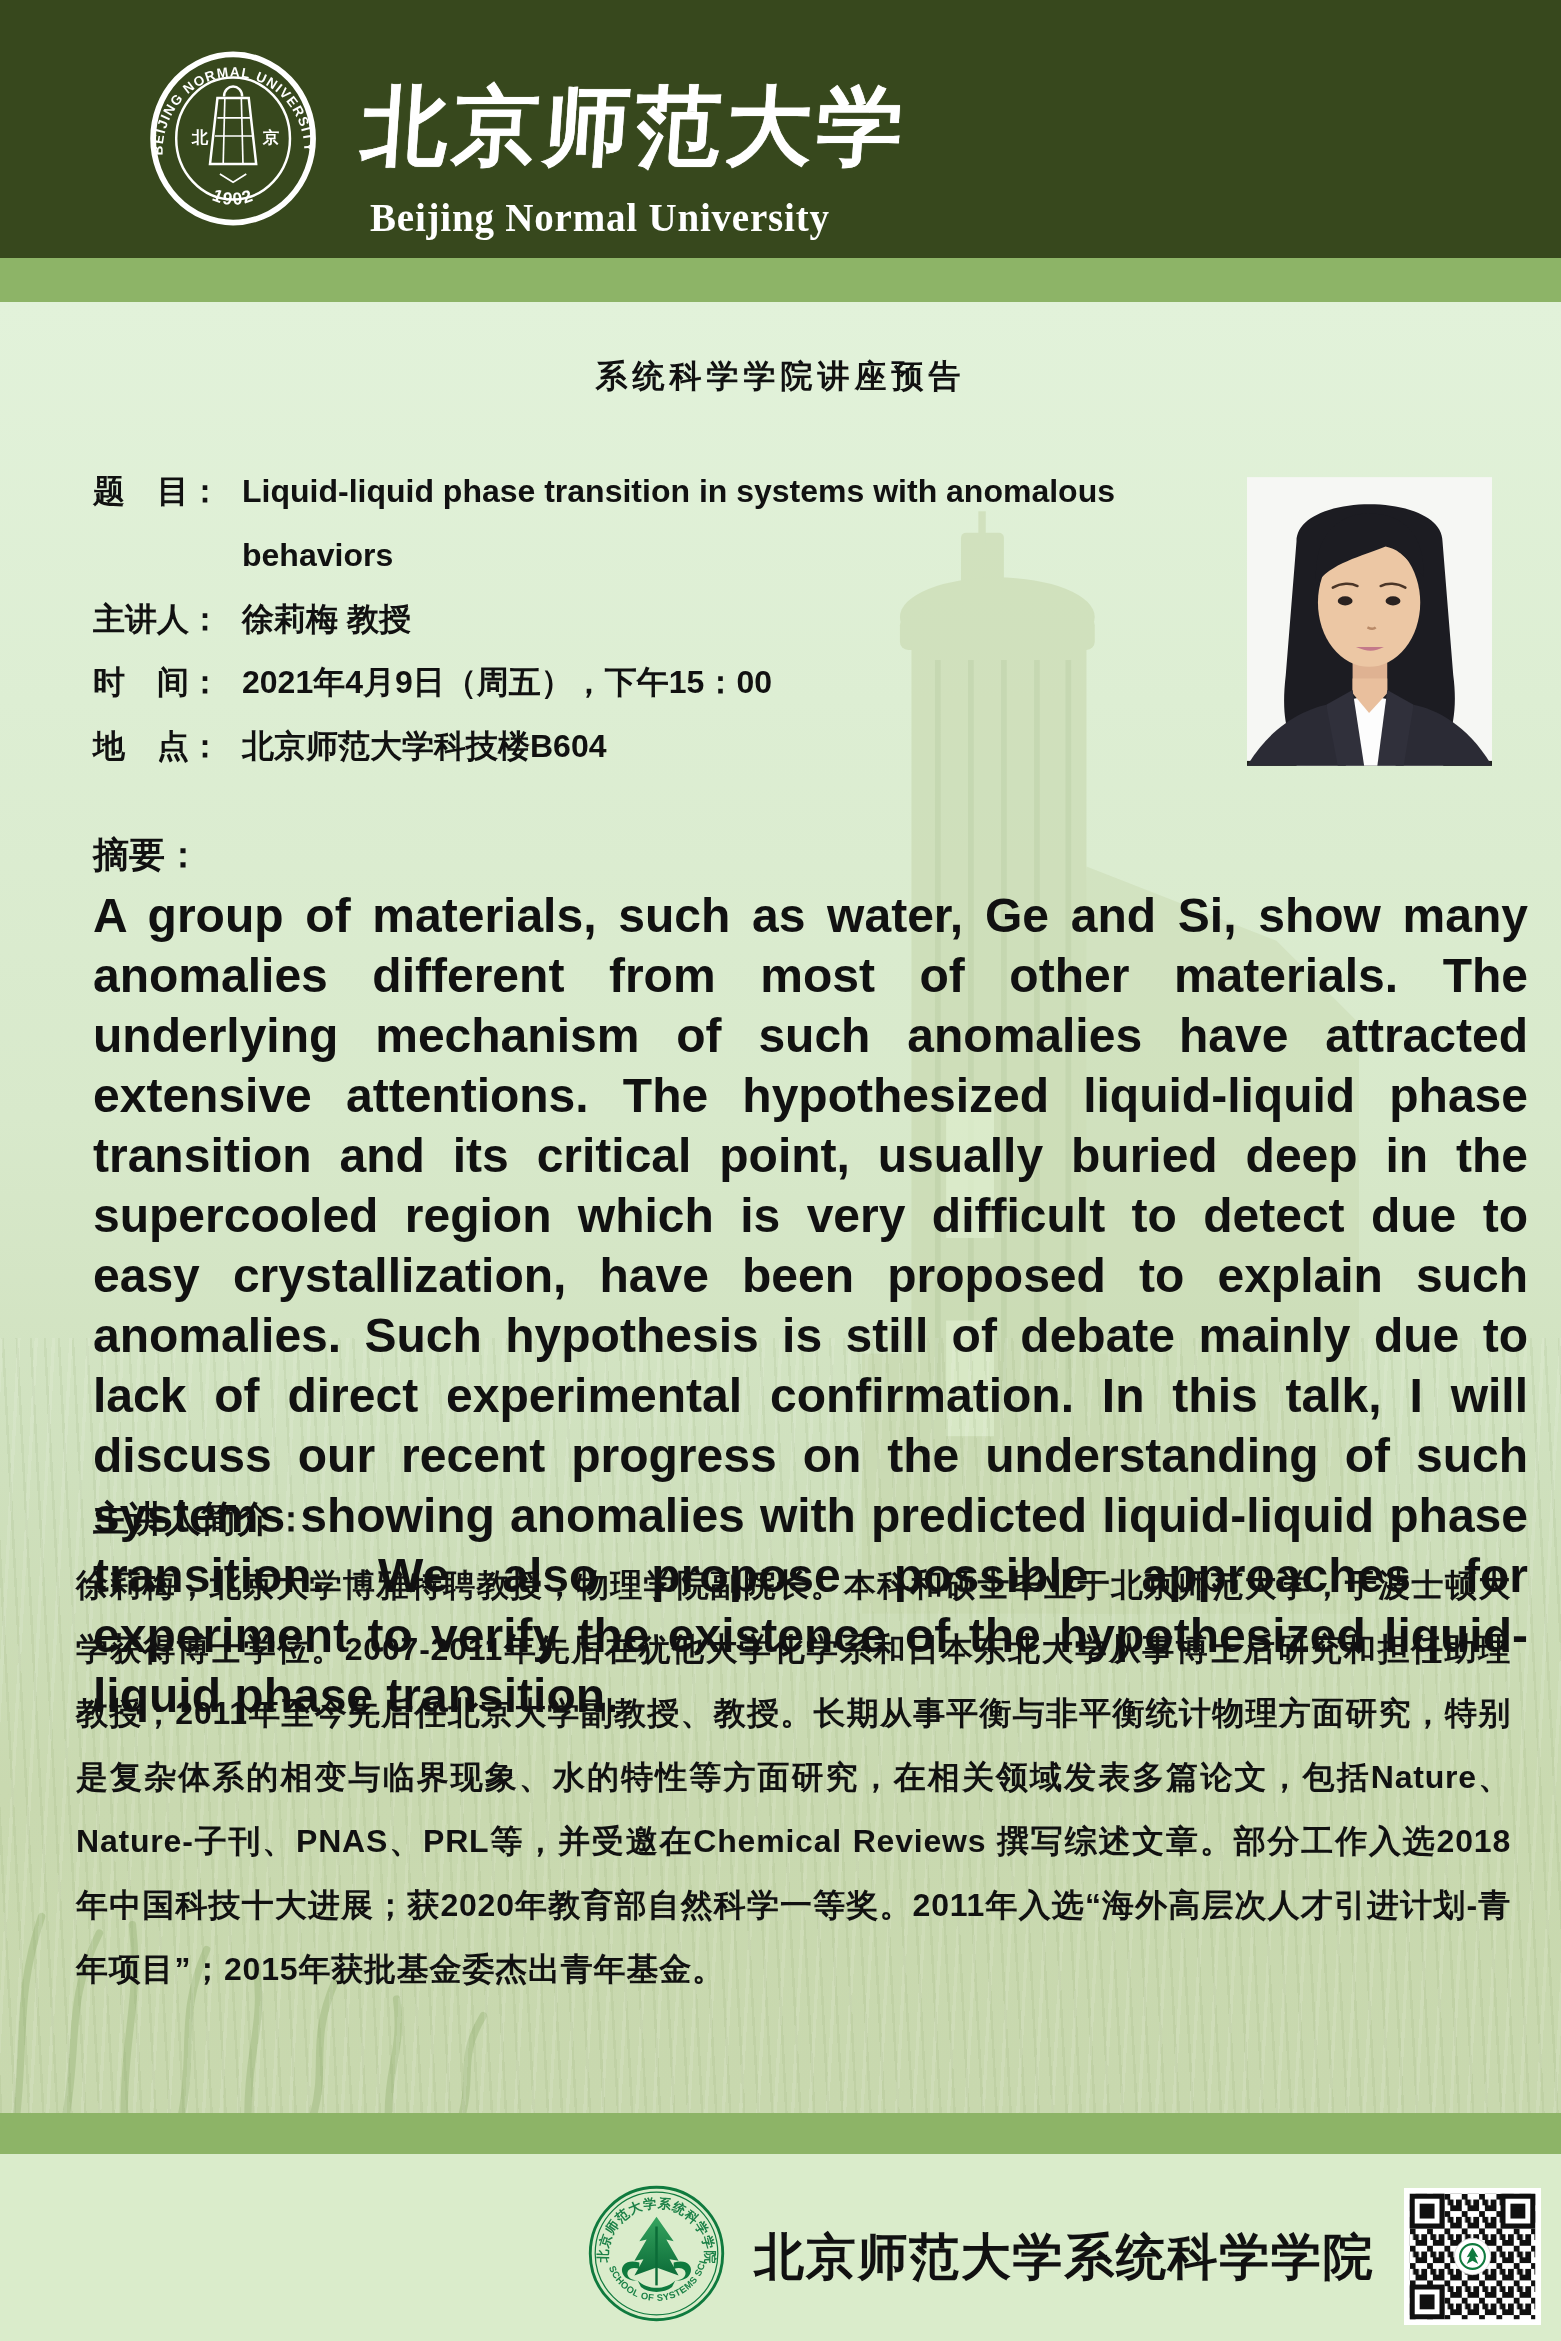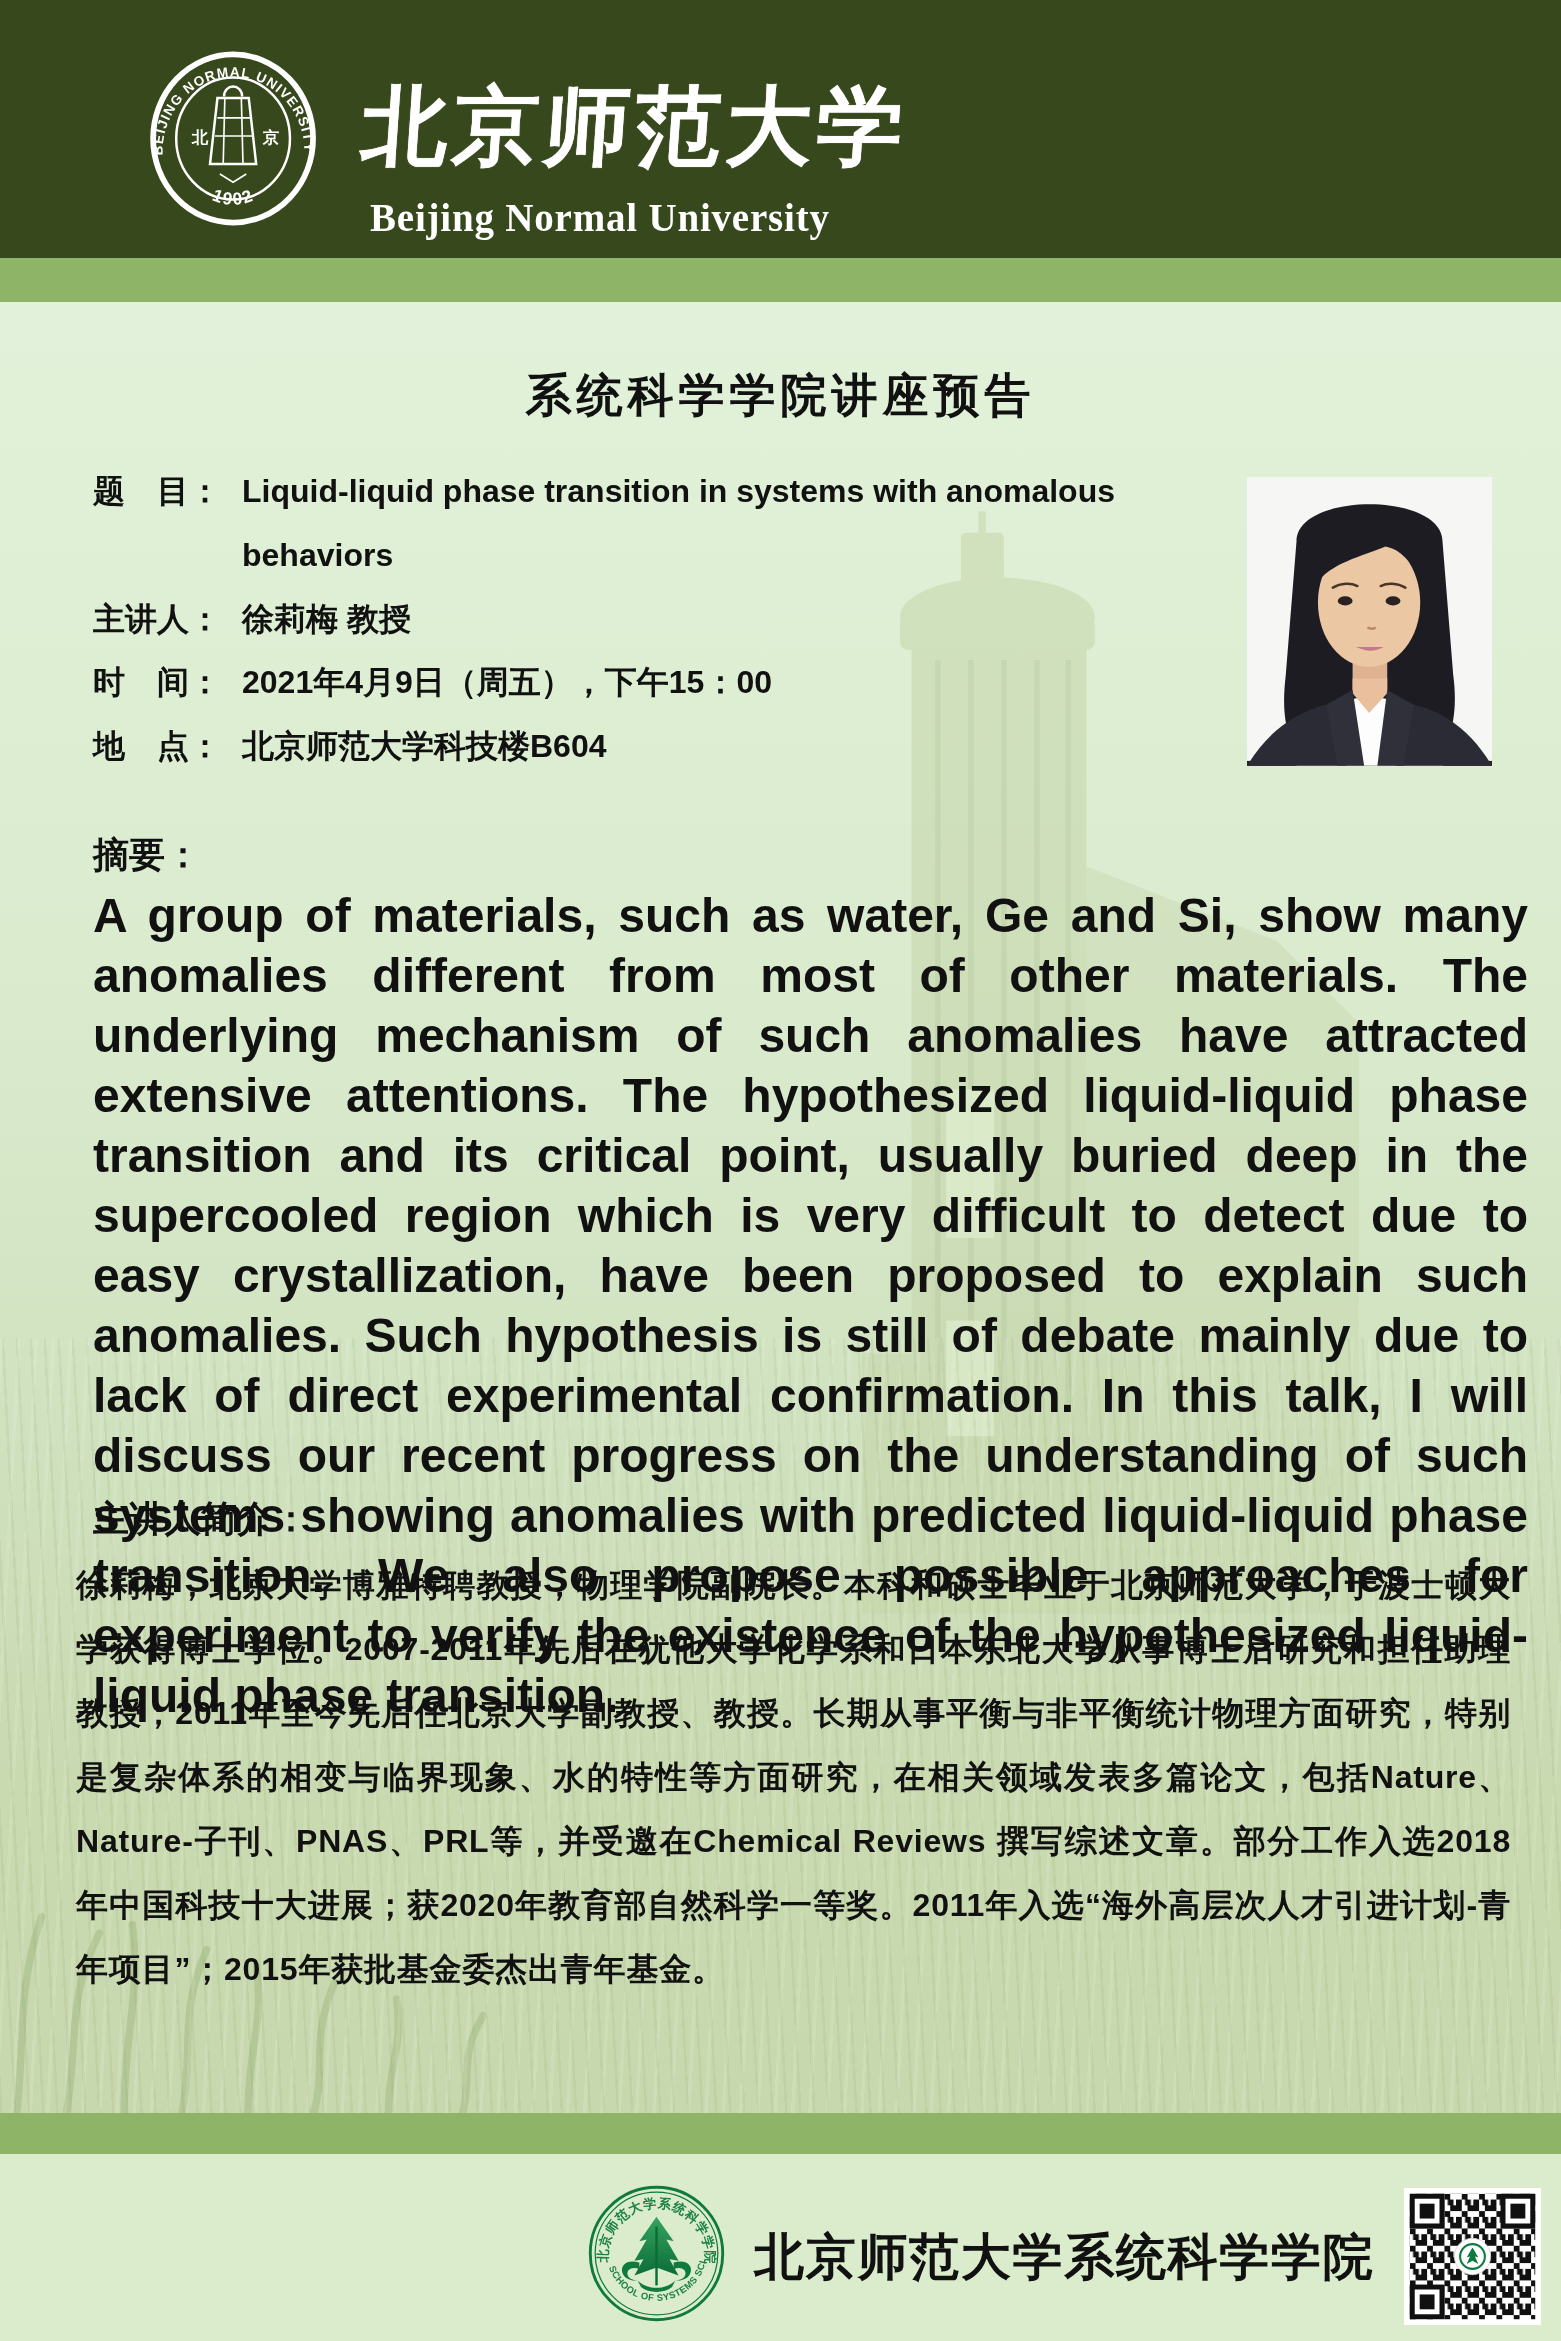--- a/index.html
+++ b/index.html
@@ -33,21 +33,21 @@
     text-shadow:0 0 0.8px #fff;white-space:nowrap;
   }
   .brand-en{
     position:absolute;left:370px;top:195px;z-index:2;color:#fff;
     font-family:"Liberation Serif","DejaVu Serif",serif;font-size:39px;font-weight:700;
     letter-spacing:0.8px;white-space:nowrap;
   }
   
   .poster-title{
     position:absolute;left:0;top:334px;width:1561px;text-align:center;z-index:2;
-    font-size:46px;font-weight:800;letter-spacing:5px;
+    font-size:32px;font-weight:800;letter-spacing:5px;
   }
   .field-row{position:absolute;left:93px;display:flex;z-index:2;font-size:32px;line-height:64px;}
   .field-label{width:149px;flex:0 0 149px;white-space:nowrap;font-weight:600;}
   .field-value{font-weight:600;}
   .row-topic{top:459px;}
   .row-topic .field-value{width:892px;}
   .row-speaker{top:587px;}
   .row-time{top:650px;}
   .row-place{top:714px;}
   .speaker-photo{position:absolute;left:1247px;top:477px;width:245px;height:289px;z-index:2;}

